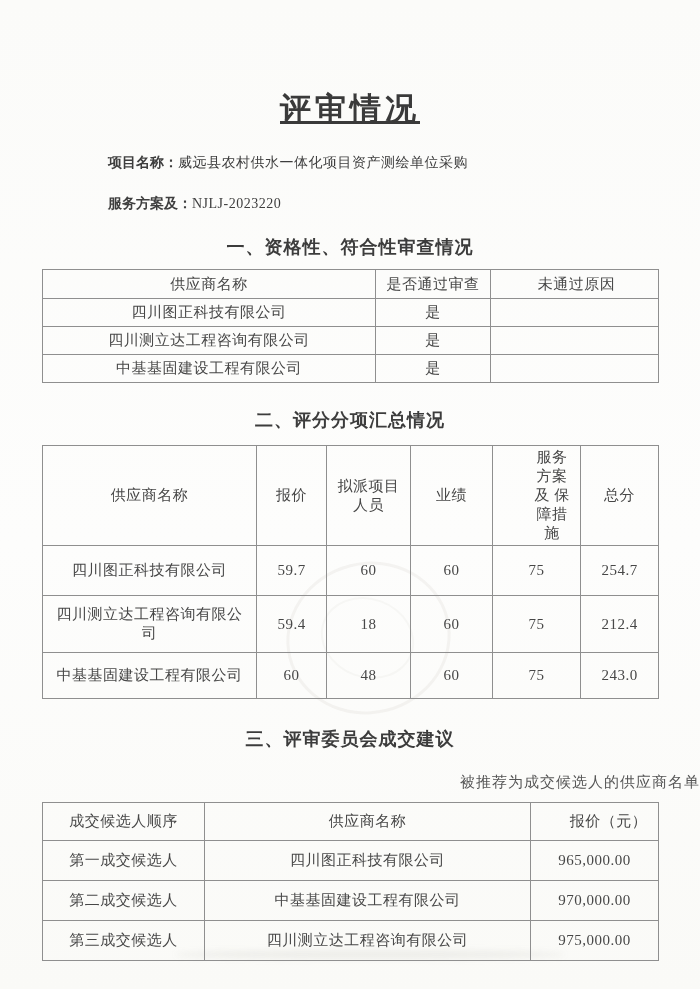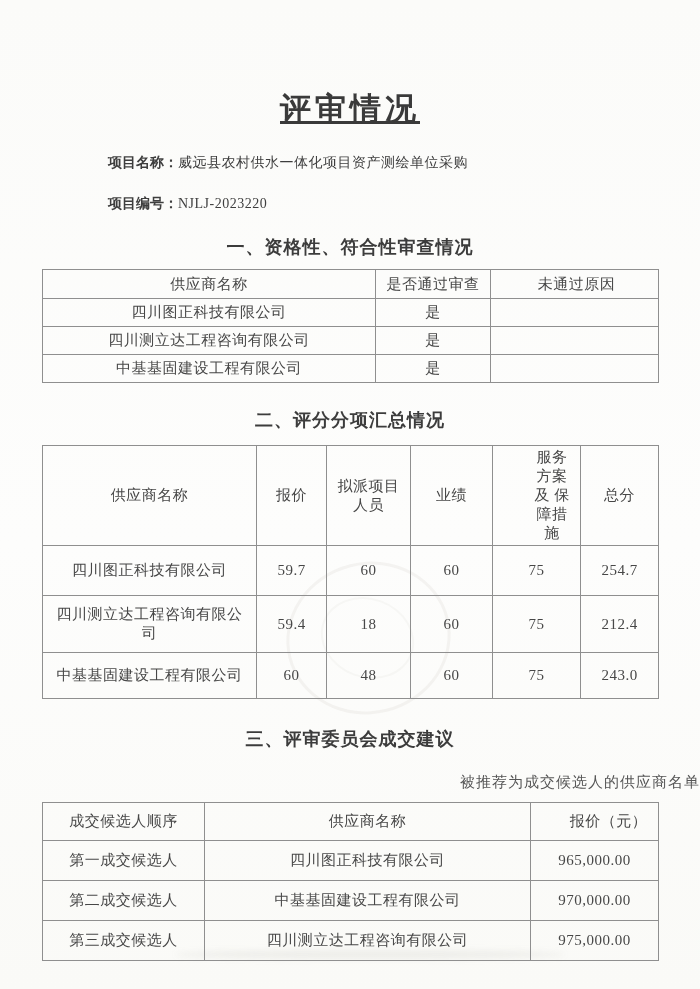--- a/index.html
+++ b/index.html
@@ -131,21 +131,21 @@
   <div class="stamp-ghost"></div>
   <div class="stamp-ghost-inner"></div>
   <div class="bottom-smudge"></div>
 
   <div class="content">
 
     <h1 class="doc-title">评审情况</h1>
 
     <div class="meta">
       <p class="meta-line"><span class="meta-label">项目名称：</span><span class="meta-value">威远县农村供水一体化项目资产测绘单位采购</span></p>
-      <p class="meta-line"><span class="meta-label">项目编号：</span><span class="meta-value">NJLJ-2023220</span></p>
+      <p class="meta-line"><span class="meta-label">服务方案及：</span><span class="meta-value">NJLJ-2023220</span></p>
     </div>
 
     <h2 class="section-heading sh-1">一、资格性、符合性审查情况</h2>
 
     <table class="t-qual">
       <thead>
         <tr>
           <th class="c0">供应商名称</th>
           <th class="c1">是否通过审查</th>
           <th class="c2">未通过原因</th>

